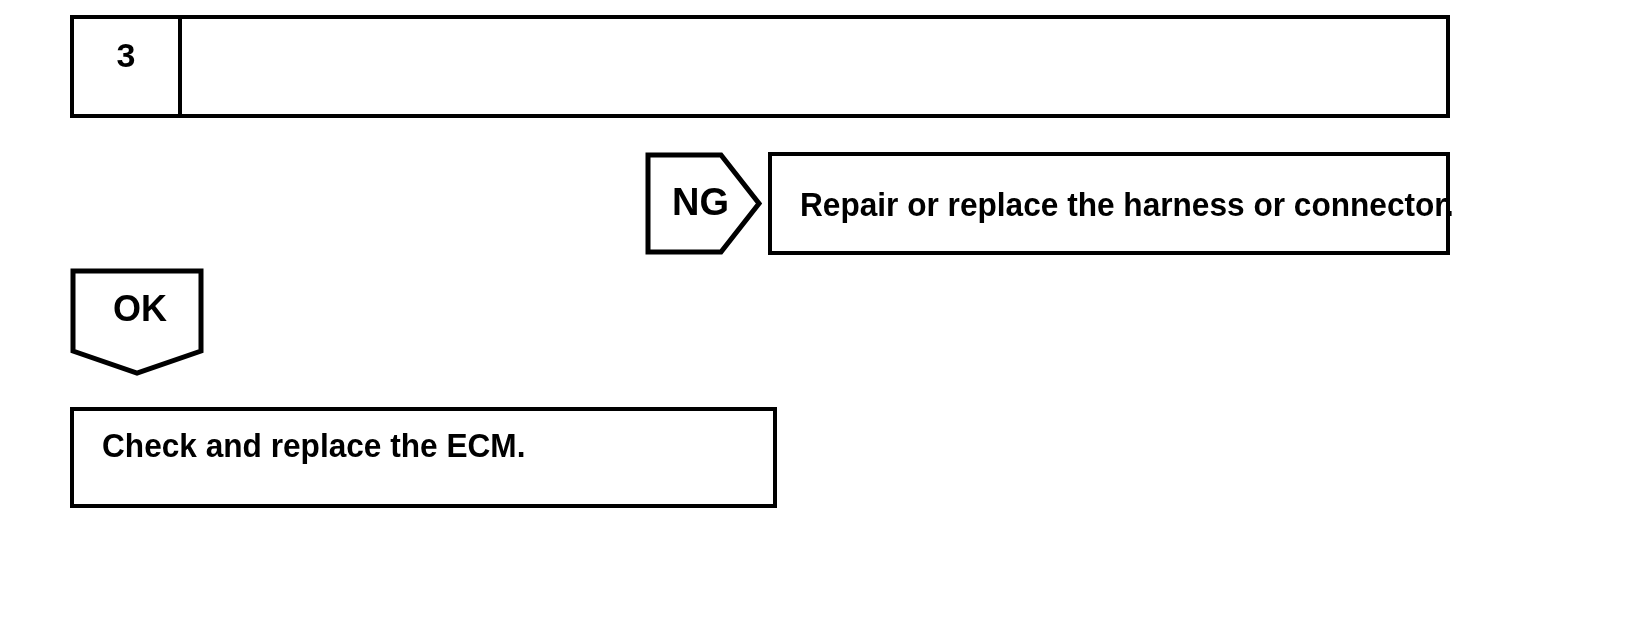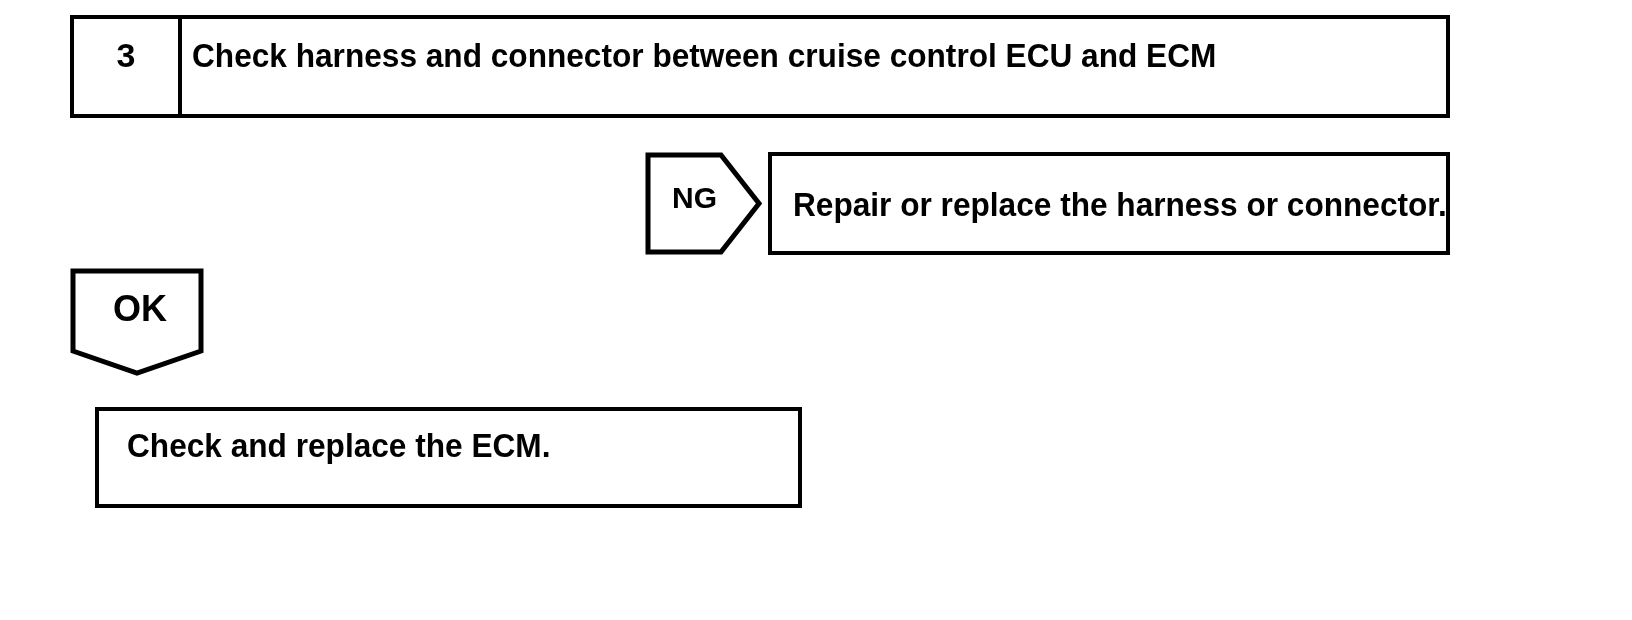--- a/index.html
+++ b/index.html
@@ -70,35 +70,35 @@
     left: 645px;
     top: 152px;
     width: 117px;
     height: 103px;
   }
   .ng-arrow svg { display: block; width: 117px; height: 103px; }
   .ng-label {
     position: absolute;
     left: 672px;
     top: 183px;
-    font-size: 30px;
+    font-size: 38px;
     font-weight: bold;
     line-height: 1;
   }
   .ng-box {
     position: absolute;
     left: 768px;
     top: 152px;
     width: 682px;
     height: 103px;
     border: 4px solid #000000;
     box-sizing: border-box;
     display: flex;
     align-items: center;
-    padding-left: 21px;
+    padding-left: 28px;
   }
   .ng-box-text {
     font-size: 34px;
     font-weight: bold;
     line-height: 1;
     transform: scaleX(0.93);
     transform-origin: left center;
     white-space: nowrap;
   }
 
@@ -125,43 +125,39 @@
     position: absolute;
     left: 70px;
     top: 407px;
     width: 707px;
     height: 101px;
     border: 4px solid #000000;
     box-sizing: border-box;
     display: flex;
     align-items: flex-start;
     padding-left: 28px;
-    margin-left: 25px;
   }
   .final-box-text {
     font-size: 34px;
     font-weight: bold;
     line-height: 1;
     margin-top: 17px;
     transform: scaleX(0.93);
     transform-origin: left center;
     white-space: nowrap;
   }
 </style>
 </head>
 <body>
 
 <div id="page">
 
   <div class="step-row">
     <div class="step-num-cell">
       <span class="step-num">3</span>
-    </div>
-    <div class="step-title-cell">
-      <span class="step-title">Check harness and connector between cruise control ECU and ECM</span>
     </div>
   </div>
 
   <div class="ng-arrow">
     <svg viewBox="0 0 117 103" xmlns="http://www.w3.org/2000/svg">
       <polygon points="3,3 76,3 114,51.5 76,100 3,100" fill="#ffffff" stroke="#000000" stroke-width="5" stroke-linejoin="miter"></polygon>
     </svg>
   </div>
   <span class="ng-label">NG</span>
 

